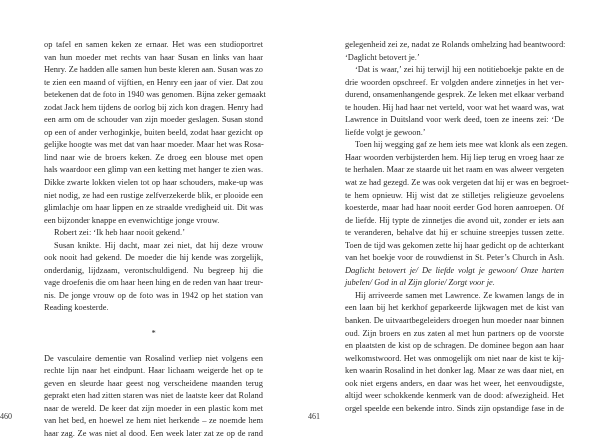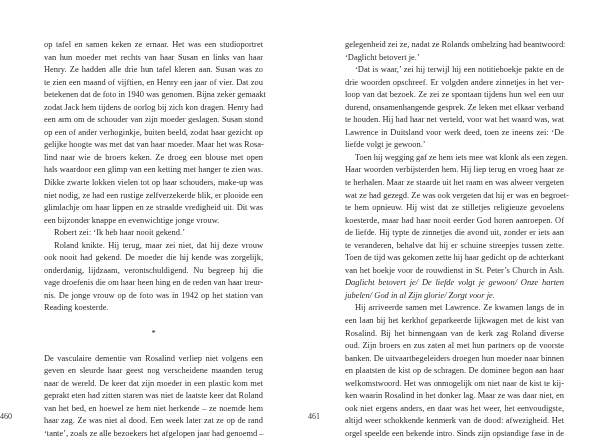--- a/index.html
+++ b/index.html
@@ -24,82 +24,81 @@
     .gap { display: block; height: 12.55px; }
     .folio { position: absolute; top: 404px; width: 300px; font-family: "Liberation Serif", serif; font-size: 8px; color: #333; }
   </style>
 </head>
 <body>
 
 <div class="page left">
   <div class="text" id="left-body">
       <span class="line">op tafel en samen keken ze ernaar. Het was een studioportret</span>
       <span class="line">van hun moeder met rechts van haar Susan en links van haar</span>
-      <span class="line">Henry. Ze hadden alle drie hun tafel kleren aan. Susan was zo</span>
+      <span class="line">Henry. Ze hadden alle samen hun beste kleren aan. Susan was zo</span>
       <span class="line">te zien een maand of vijftien, en Henry een jaar of vier. Dat zou</span>
       <span class="line">betekenen dat de foto in 1940 was genomen. Bijna zeker gemaakt</span>
       <span class="line">zodat Jack hem tijdens de oorlog bij zich kon dragen. Henry had</span>
       <span class="line">een arm om de schouder van zijn moeder geslagen. Susan stond</span>
       <span class="line">op een of ander verhoginkje, buiten beeld, zodat haar gezicht op</span>
       <span class="line">gelijke hoogte was met dat van haar moeder. Maar het was Rosa-</span>
       <span class="line">lind naar wie de broers keken. Ze droeg een blouse met open</span>
       <span class="line">hals waardoor een glimp van een ketting met hanger te zien was.</span>
       <span class="line">Dikke zwarte lokken vielen tot op haar schouders, make-up was</span>
       <span class="line">niet nodig, ze had een rustige zelfverzekerde blik, er plooide een</span>
       <span class="line">glimlachje om haar lippen en ze straalde vredigheid uit. Dit was</span>
       <span class="line last">een bijzonder knappe en evenwichtige jonge vrouw.</span>
       <span class="line last indent">Robert zei: ‘Ik heb haar nooit gekend.’</span>
-      <span class="line indent">Roland knikte. Hij terug, maar zei niet, dat hij deze vrouw</span>
+      <span class="line indent">Susan knikte. Hij dacht, maar zei niet, dat hij deze vrouw</span>
       <span class="line">ook nooit had gekend. De moeder die hij kende was zorgelijk,</span>
       <span class="line">onderdanig, lijdzaam, verontschuldigend. Nu begreep hij die</span>
       <span class="line">vage droefenis die om haar heen hing en de reden van haar treur-</span>
       <span class="line">nis. De jonge vrouw op de foto was in 1942 op het station van</span>
       <span class="line last">Reading koesterde.</span>
       <span class="gap"></span>
       <span class="line center">*</span>
       <span class="gap"></span>
       <span class="line">De vasculaire dementie van Rosalind verliep niet volgens een</span>
+      <span class="line">rechte lijn naar het eindpunt. Haar lichaam weigerde het op te</span>
       <span class="line">geven en sleurde haar geest nog verscheidene maanden terug</span>
+      <span class="line">geprakt eten had zitten staren was niet de laatste keer dat Roland</span>
       <span class="line">naar de wereld. De keer dat zijn moeder in een plastic kom met</span>
-      <span class="line">geprakt eten had zitten staren was niet de laatste keer dat Roland</span>
       <span class="line">van het bed, en hoewel ze hem niet herkende – ze noemde hem</span>
       <span class="line">haar zag. Ze was niet al dood. Een week later zat ze op de rand</span>
       <span class="line">‘tante’, zoals ze alle bezoekers het afgelopen jaar had genoemd –</span>
     </div>
   <div class="folio">460</div>
 </div>
 
 <div class="page right">
   <div class="text" id="right-body">
       <span class="line">gelegenheid zei ze, nadat ze Rolands omhelzing had beantwoord:</span>
       <span class="line last">‘Daglicht betovert je.’</span>
       <span class="line indent">‘Dat is waar,’ zei hij terwijl hij een notitieboekje pakte en de</span>
       <span class="line">drie woorden opschreef. Er volgden andere zinnetjes in het ver-</span>
-      <span class="line">loop van dat bezoek. Ze zei ze spontaan tijdens hun wel een uur</span>
       <span class="line">durend, onsamenhangende gesprek. Ze leken met elkaar verband</span>
       <span class="line">te houden. Hij had haar net verteld, voor wat het waard was, wat</span>
       <span class="line">Lawrence in Duitsland voor werk deed, toen ze ineens zei: ‘De</span>
       <span class="line last">liefde volgt je gewoon.’</span>
       <span class="line indent">Toen hij wegging gaf ze hem iets mee wat klonk als een zegen.</span>
       <span class="line">Haar woorden verbijsterden hem. Hij liep terug en vroeg haar ze</span>
       <span class="line">te herhalen. Maar ze staarde uit het raam en was alweer vergeten</span>
       <span class="line">wat ze had gezegd. Ze was ook vergeten dat hij er was en begroet-</span>
       <span class="line">te hem opnieuw. Hij wist dat ze stilletjes religieuze gevoelens</span>
       <span class="line">koesterde, maar had haar nooit eerder God horen aanroepen. Of</span>
       <span class="line">de liefde. Hij typte de zinnetjes die avond uit, zonder er iets aan</span>
       <span class="line">te veranderen, behalve dat hij er schuine streepjes tussen zette.</span>
       <span class="line">Toen de tijd was gekomen zette hij haar gedicht op de achterkant</span>
       <span class="line">van het boekje voor de rouwdienst in St. Peter’s Church in Ash.</span>
       <span class="line italic">Daglicht betovert je/ De liefde volgt je gewoon/ Onze harten</span>
       <span class="line last italic">jubelen/ God in al Zijn glorie/ Zorgt voor je.</span>
       <span class="line indent">Hij arriveerde samen met Lawrence. Ze kwamen langs de in</span>
       <span class="line">een laan bij het kerkhof geparkeerde lijkwagen met de kist van</span>
-      <span class="line">Rosalind. Bij het binnengaan van de kerk zag Roland diverse</span>
+      <span class="line">banken. De uitvaartbegeleiders droegen hun moeder naar binnen</span>
       <span class="line">oud. Zijn broers en zus zaten al met hun partners op de voorste</span>
-      <span class="line">banken. De uitvaartbegeleiders droegen hun moeder naar binnen</span>
       <span class="line">en plaatsten de kist op de schragen. De dominee begon aan haar</span>
       <span class="line">welkomstwoord. Het was onmogelijk om niet naar de kist te kij-</span>
       <span class="line">ken waarin Rosalind in het donker lag. Maar ze was daar niet, en</span>
       <span class="line">ook niet ergens anders, en daar was het weer, het eenvoudigste,</span>
       <span class="line">altijd weer schokkende kenmerk van de dood: afwezigheid. Het</span>
       <span class="line">orgel speelde een bekende intro. Sinds zijn opstandige fase in de</span>
     </div>
   <div class="folio">461</div>
 </div>
 

